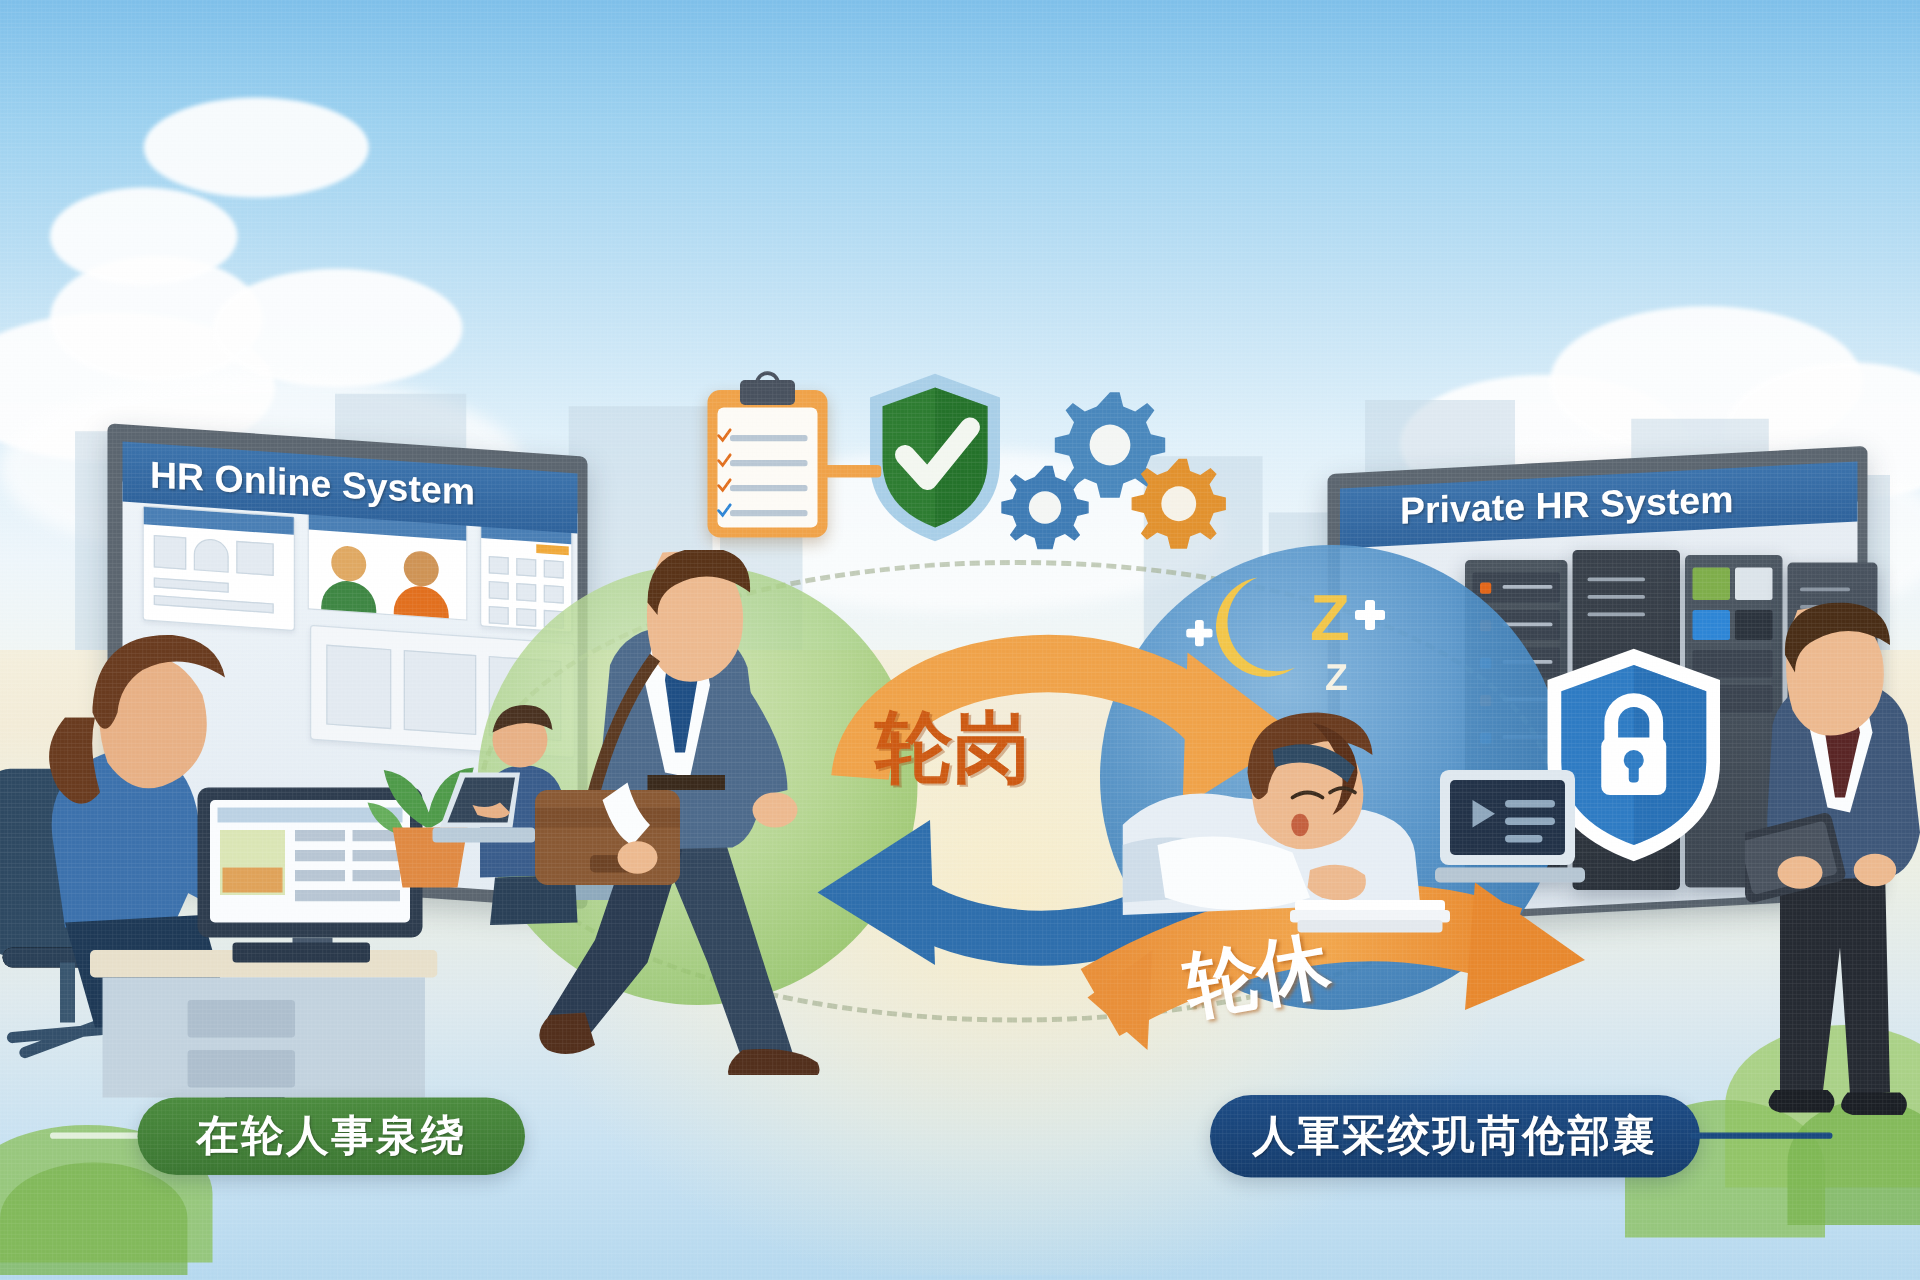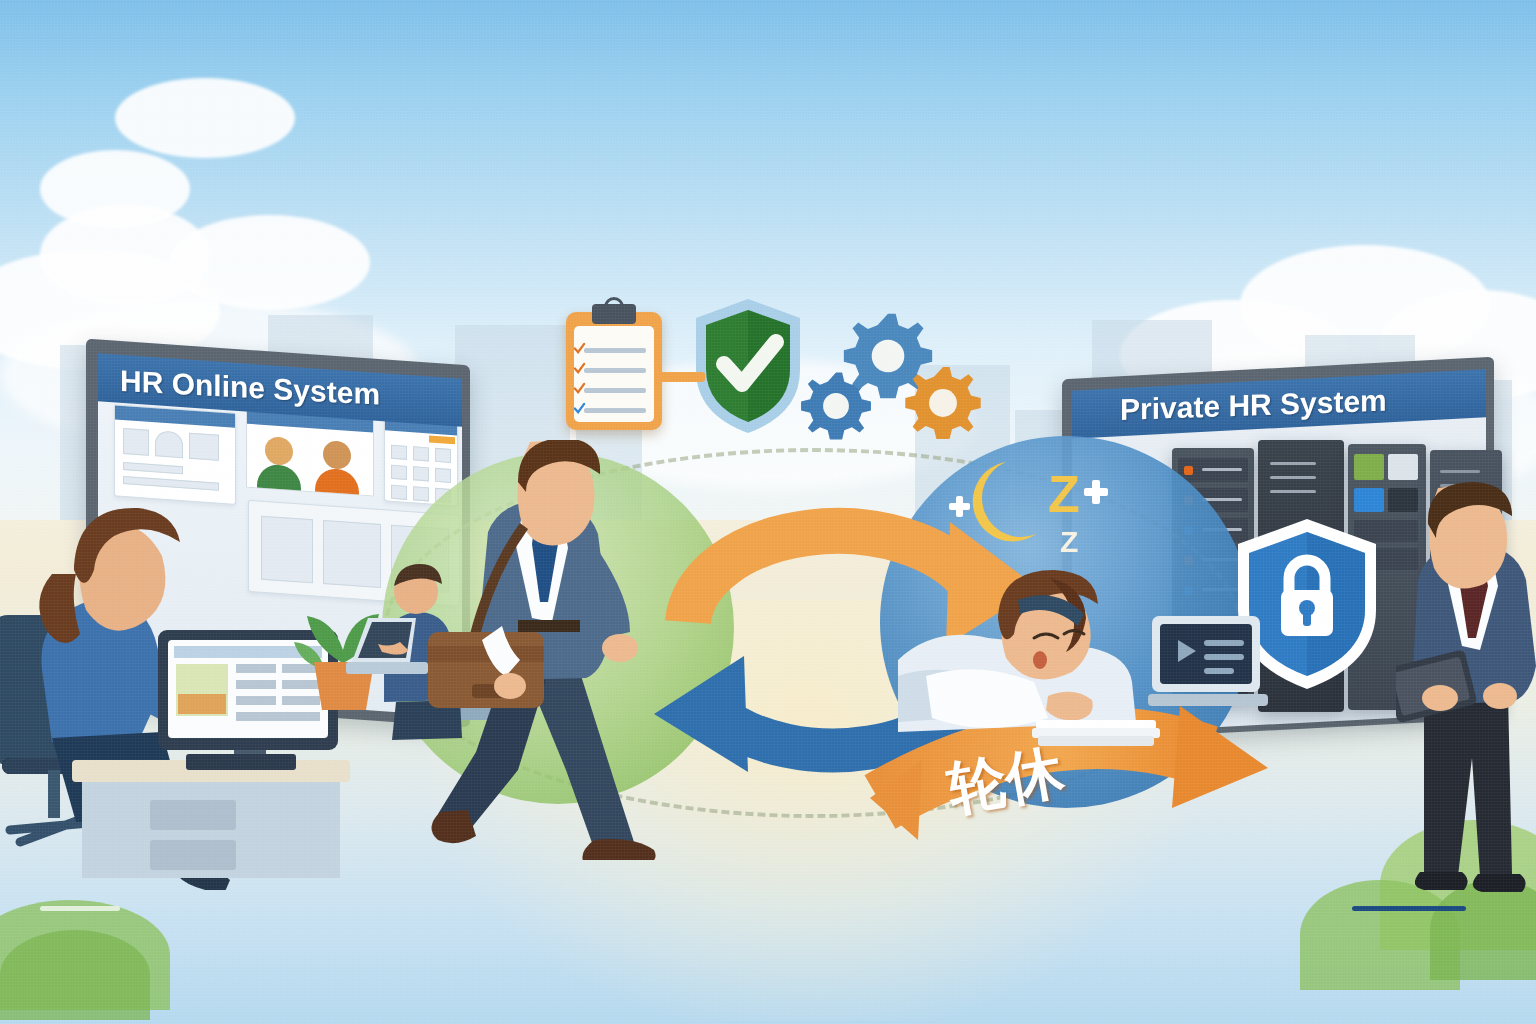--- a/index.html
+++ b/index.html
@@ -322,20 +322,21 @@
     </g>
   </svg>
 
   <svg style="position:absolute;left:620px;top:460px;width:520px;height:360px;" viewBox="0 0 520 360">
     <path d="M68 162 A150 96 0 0 1 352 124" stroke="#f0a34a" stroke-width="46" fill="none" stroke-linecap="butt"></path>
     <polygon points="330,62 418,128 326,186" fill="#f0a34a"></polygon>
     <path d="M360 214 A150 96 0 0 1 98 256" stroke="#2f6fad" stroke-width="44" fill="none" stroke-linecap="butt"></path>
     <polygon points="124,196 34,254 128,312" fill="#2f6fad"></polygon>
   </svg>
 
+  <div class="arrow-label lbl-rotate">轮岗</div>
 
   <svg style="position:absolute;left:860px;top:690px;width:420px;height:170px;" viewBox="0 0 420 170">
     <defs>
       <linearGradient id="og" x1="0" y1="0" x2="1" y2="0">
         <stop offset="0%" stop-color="#e9903a"></stop>
           <stop offset="55%" stop-color="#f2a74e"></stop>
           <stop offset="100%" stop-color="#e8892f"></stop>
       </linearGradient>
     </defs>
     <path d="M20 112 Q190 14 348 66" stroke="url(#og)" stroke-width="62" fill="none" stroke-linecap="butt"></path>
@@ -541,17 +542,23 @@
 
     <path d="M28 136 q-14 44 0 78 l26 -6 q-8 -34 2 -62 z" fill="#3f587a"></path>
     <path d="M124 140 q16 42 2 72 l-26 -6 q8 -30 -2 -58 z" fill="#3f587a"></path>
     <rect x="-6" y="176" width="82" height="56" rx="6" fill="#333b46" transform="rotate(-14 36 204)"></rect>
     <rect x="0" y="182" width="70" height="44" rx="4" fill="#4a535f" transform="rotate(-14 36 204)"></rect>
     <ellipse cx="44" cy="216" rx="18" ry="13" fill="#edba90"></ellipse>
     <ellipse cx="104" cy="214" rx="17" ry="13" fill="#edba90"></ellipse>
   </svg>
 
   <div class="pill-line line-left"></div>
-
+  <div class="pill pill-green">
+    <span>在轮人事泉绕</span>
+  </div>
+
+  <div class="pill pill-blue">
+    <span>人軍冞绞玑苘伧部襄</span>
+  </div>
   <div class="pill-line line-right"></div>
 
   <div class="grain"></div>
 </div>
 
 </body></html>

